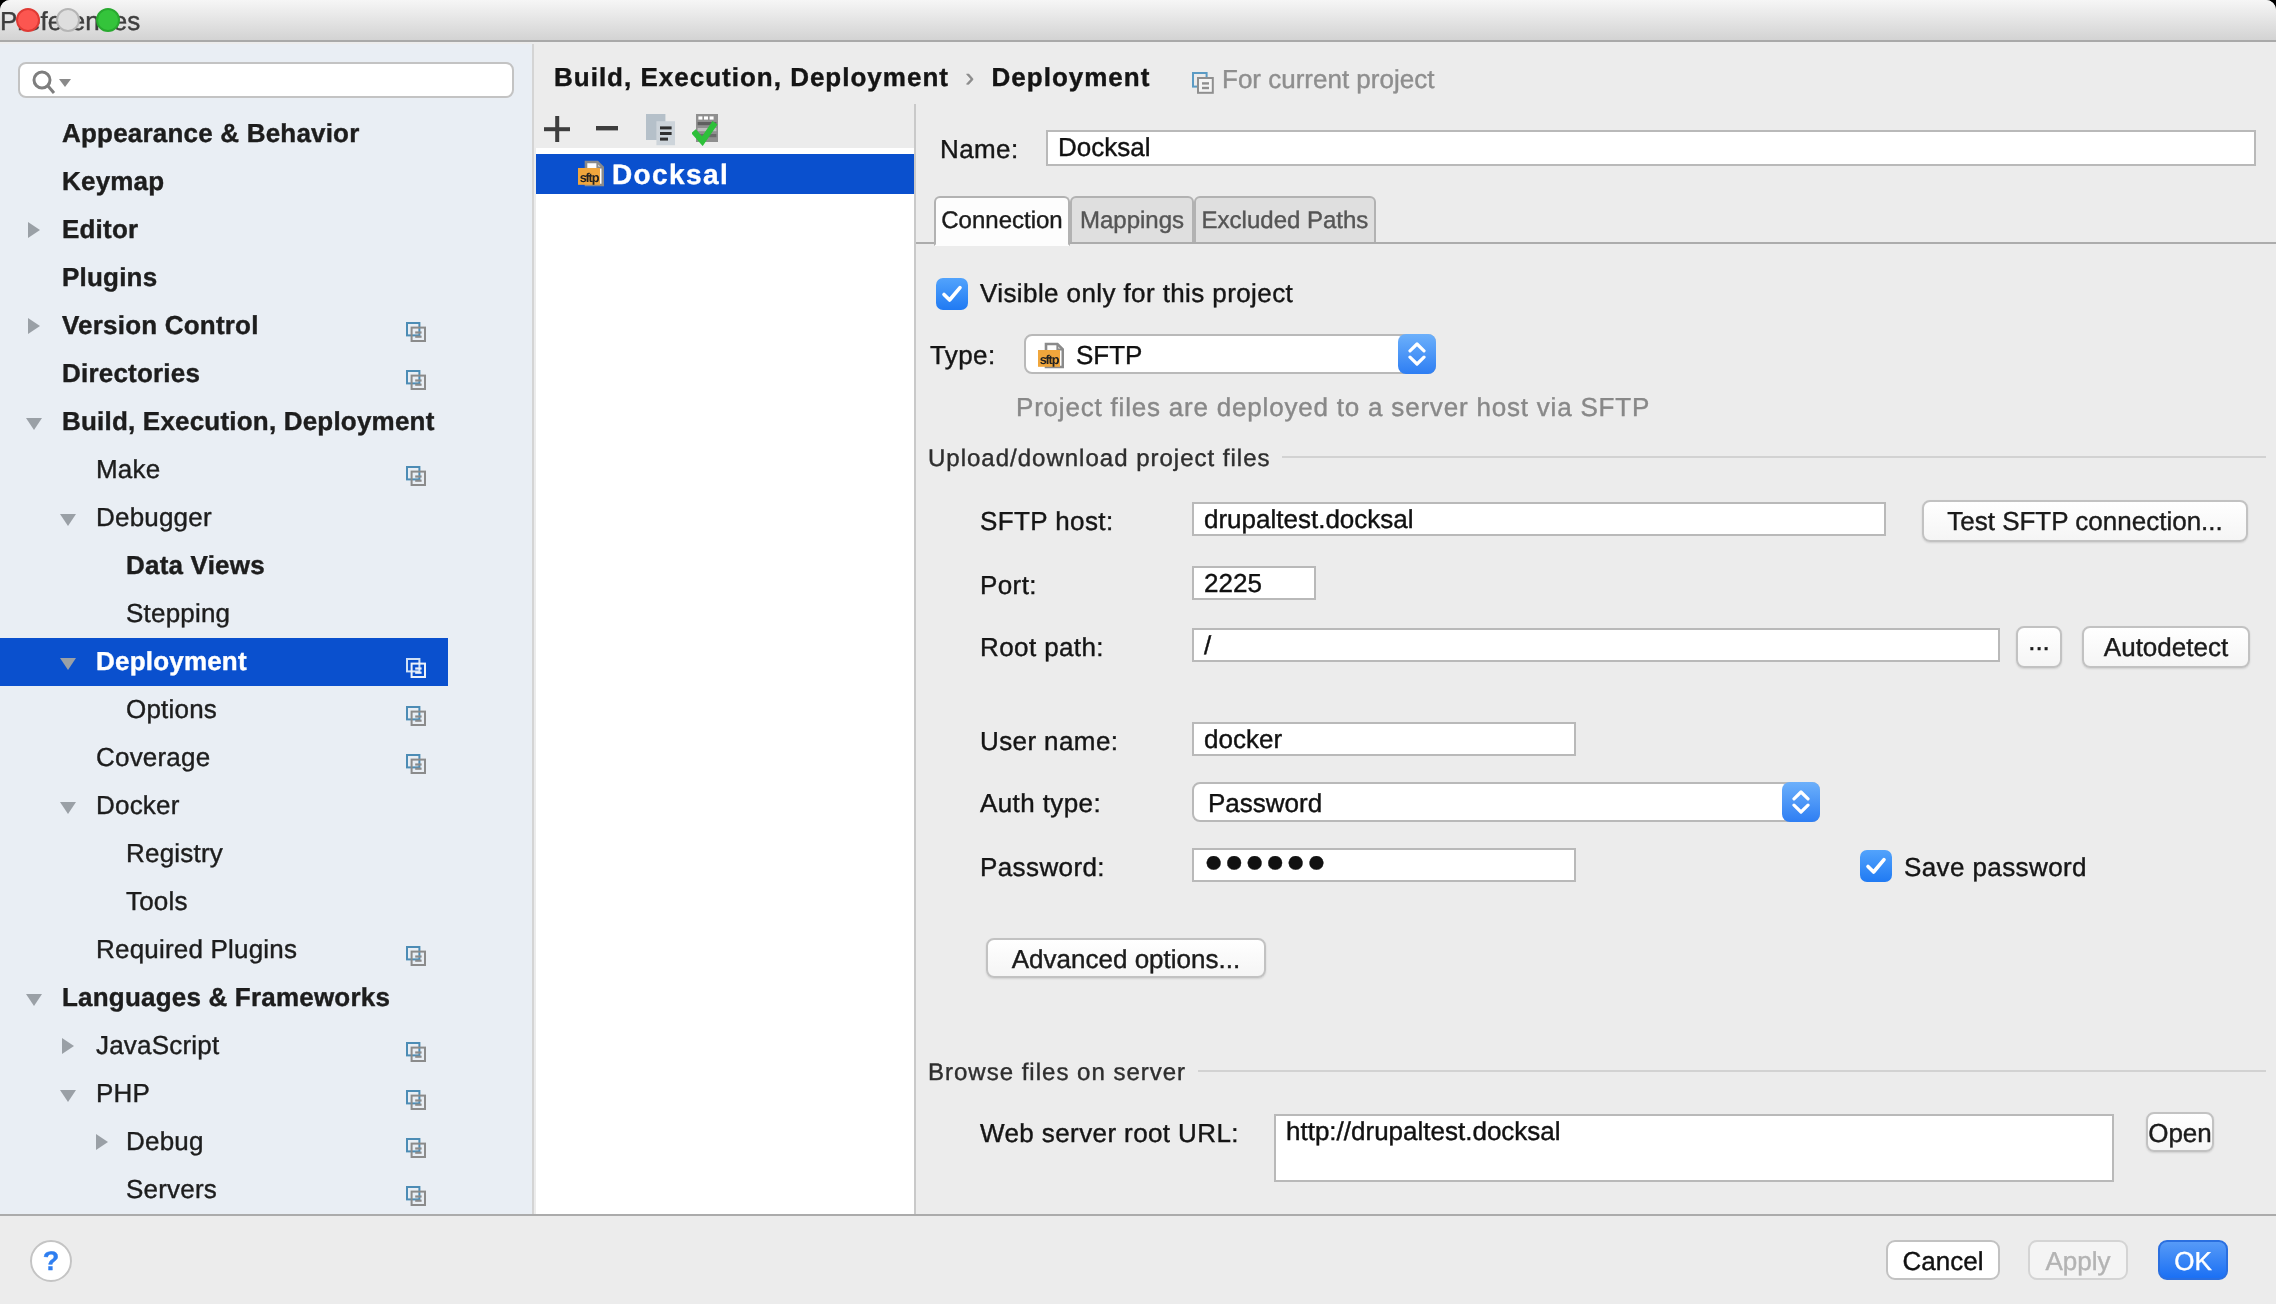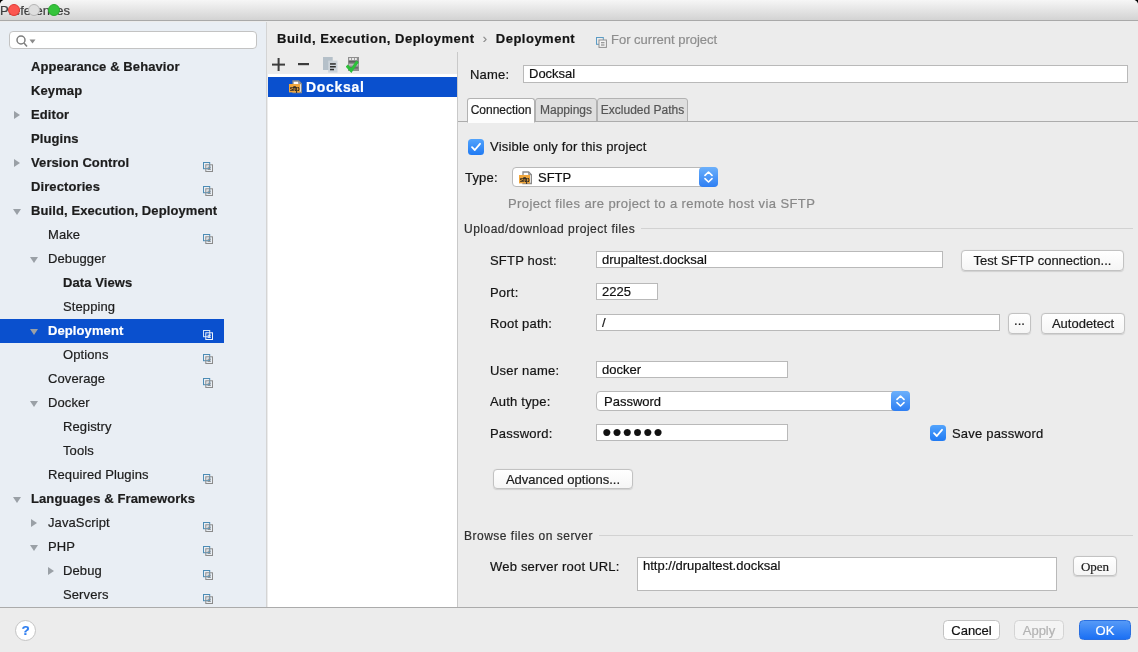--- a/index.html
+++ b/index.html
@@ -266,21 +266,21 @@
           <text x="5.5" y="10.9" font-size="6.4" font-weight="700" fill="#222" text-anchor="middle" font-family="Liberation Sans" letter-spacing="-0.6">sftp</text>
         </svg></span>
     <span style="position:absolute;left:25px;top:2px;font-size:13px;color:#111;">SFTP</span>
     <div class="stepper" style="height:20px;">
         <svg style="position:absolute;left:4px;top:4px" width="11" height="12" viewBox="0 0 11 12">
           <path d="M2 4.4 L5.5 1 L9 4.4" fill="none" stroke="#fff" stroke-width="1.6" stroke-linecap="round" stroke-linejoin="round"></path>
           <path d="M2 7.6 L5.5 11 L9 7.6" fill="none" stroke="#fff" stroke-width="1.6" stroke-linecap="round" stroke-linejoin="round"></path>
         </svg>
       </div>
   </div>
-  <div class="abs" style="left:508px;top:196px;font-size:13px;color:#888;letter-spacing:0.4px;">Project files are project to a remote host via SFTP</div>
+  <div class="abs" style="left:508px;top:196px;font-size:13px;color:#888;letter-spacing:0.4px;">Project files are deployed to a server host via SFTP</div>
 
   <div class="grouphdr" style="left:464px;top:222px;">Upload/download project files</div>
   <div class="gline" style="left:641px;top:228px;width:492px;"></div>
 
   <div class="abs ftext" style="left:490px;top:253px;">SFTP host:</div>
   <div class="input" style="left:596px;top:251px;width:347px;height:17px;">drupaltest.docksal</div>
   <div class="btn" style="left:961px;top:250px;width:163px;height:21px;line-height:20px;">Test SFTP connection...</div>
 
   <div class="abs ftext" style="left:490px;top:285px;">Port:</div>
   <div class="input" style="left:596px;top:283px;width:62px;height:17px;">2225</div>
@@ -313,21 +313,21 @@
     </div>
   <div class="abs ftext" style="left:952px;top:426px;">Save password</div>
 
   <div class="btn" style="left:493px;top:469px;width:140px;height:20px;line-height:19px;">Advanced options...</div>
 
   <div class="grouphdr" style="left:464px;top:529px;">Browse files on server</div>
   <div class="gline" style="left:599px;top:535px;width:534px;"></div>
 
   <div class="abs ftext" style="left:490px;top:559px;">Web server root URL:</div>
   <div class="input" style="left:637px;top:557px;width:420px;height:34px;">http://drupaltest.docksal</div>
-  <div class="btn" style="left:1073px;top:556px;width:44px;height:20px;line-height:19px;font-family:Liberation Serif, serif;">Open</div>
+  <div class="btn" style="left:1073px;top:556px;width:34px;height:20px;line-height:19px;">Open</div>
 
   <div class="abs" id="bline"></div>
   <div class="abs" id="bottombar"></div>
   <div class="abs" style="left:15px;top:620px;width:21px;height:21px;border-radius:50%;background:#fff;border:1px solid #c4c4c4;text-align:center;font-size:13.5px;font-weight:700;color:#2e7ef0;line-height:20px;">?</div>
   <div class="bbtn" style="left:943px;width:57px;background:#fff;border:1px solid #c2c2c2;color:#111;">Cancel</div>
   <div class="bbtn" style="left:1014px;width:50px;background:#f4f4f4;border:1px solid #d4d4d4;color:#b3b3b3;">Apply</div>
-  <div class="bbtn" style="left:1079px;width:52px;background:linear-gradient(#569af7,#1b70f4);border:1px solid #2a6fe0;color:#fff;">OK</div>
+  <div class="bbtn" style="left:1079px;width:35px;background:linear-gradient(#569af7,#1b70f4);border:1px solid #2a6fe0;color:#fff;">OK</div>
 </div>
 
 </body></html>

